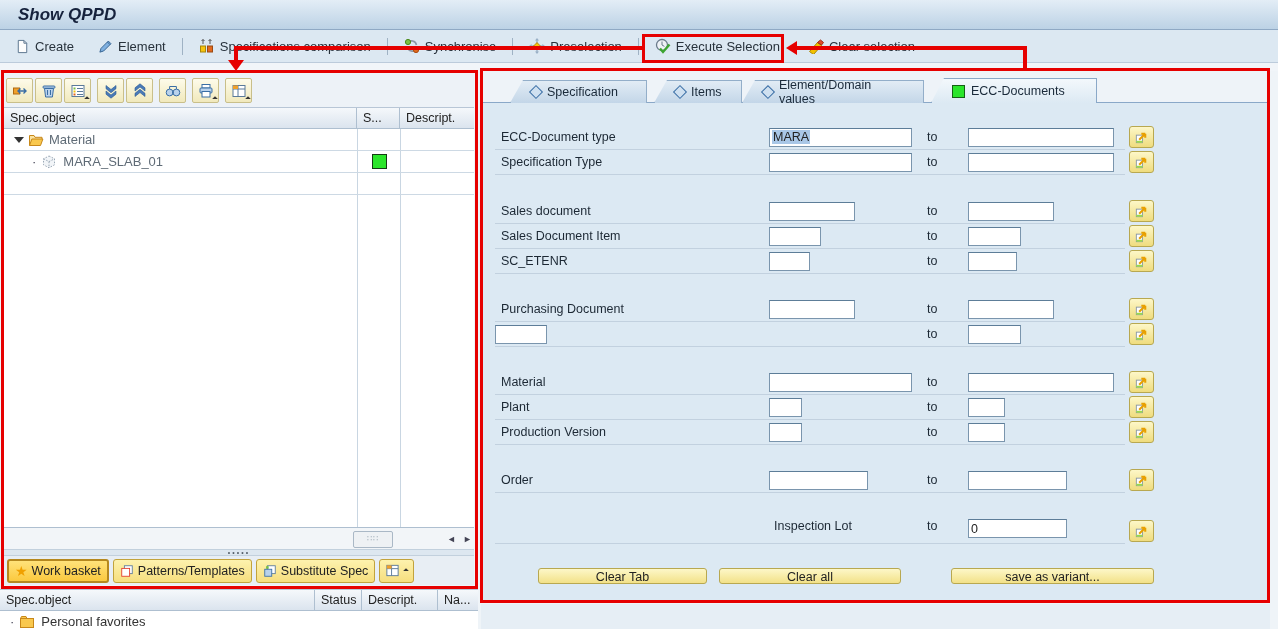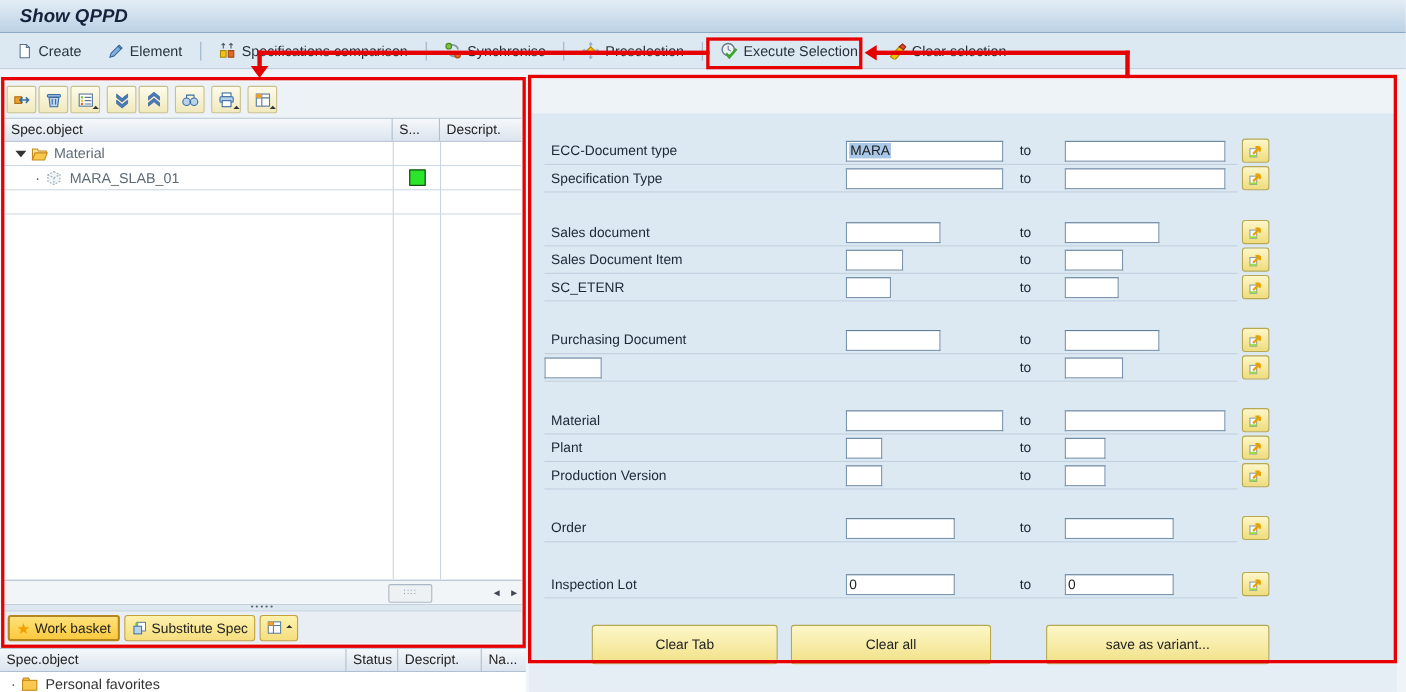--- a/index.html
+++ b/index.html
@@ -76,25 +76,25 @@
     font-family:"Liberation Sans",sans-serif;}
   .finput .sel{background:#a9c7e7;padding:0 1px;text-align:right;}
   .fto{position:absolute;left:432px;color:#1c2834;}
   .finput.to{position:absolute;left:473px;}
   .lg .from{width:143px;} .lg .to{width:146px;}
   .md .from{width:86px;}  .md .to{width:86px;}
   .sm .from{width:52px;}  .sm .to{width:53px;}
   .xs .from{width:41px;}  .xs .to{width:49px;}
   .xxs .from{width:33px;} .xxs .to{width:37px;}
   .ord .from{width:99px;} .ord .to{width:99px;}
-  .mt24{margin-top:24px;} .mt23{margin-top:23px;} .mt26{margin-top:26px;}
+  .mt24{margin-top:24px;} .mt23{margin-top:23px;} .mt26{margin-top:26px;flex-direction:column;}
   .msbtn{position:absolute;left:634px;top:1px;width:25px;height:22px;border:1px solid #b8a850;border-radius:3px;
     background:linear-gradient(#fdf7c8,#efdc7e);display:flex;align-items:center;justify-content:center;padding:0;}
   .btnrow{margin-top:24px;margin-left:55px;display:flex;}
-  .abtn{height:36px;border:1px solid #b8a850;border-radius:3px;background:linear-gradient(#fdf7c8,#f2e188);
+  .abtn{height:16px;border:1px solid #b8a850;border-radius:3px;background:linear-gradient(#fdf7c8,#f2e188);
     font-size:12.5px;color:#222;font-family:"Liberation Sans",sans-serif;text-align:center;}
   .abtn.b1{width:169px;} .abtn.b2{width:182px;margin-left:12px;} .abtn.b3{width:203px;margin-left:50px;}
   .belowright{position:absolute;left:481px;top:604px;width:789px;height:25px;background:#e6eef5;}
   
   .ann{position:absolute;z-index:40;pointer-events:none;}
   .redbox{border:3px solid #e60000;box-sizing:border-box;}
 </style>
 </head>
 <body>
 
@@ -276,20 +276,29 @@
     <span class="hthumb">∷∷</span>
     <span class="harrow" style="left:440px;">◄</span>
     <span class="harrow" style="left:456px;">►</span>
   </div>
   <div class="splitter">•••••</div>
 
   <div class="lfooter">
     <button class="fbtn active">
       <span class="star">★</span>
       <span>Work basket</span>
+    </button>
+    <button class="fbtn">
+      <span>
+          <svg width="14" height="14" viewBox="0 0 16 16">
+            <rect x="5" y="2" width="9" height="9" fill="#fff" stroke="#5a7a9a"></rect>
+            <rect x="2" y="5" width="9" height="9" fill="#fff" stroke="#e23a2a"></rect>
+          </svg>
+        </span>
+      <span>Patterns/Templates</span>
     </button>
     <button class="fbtn">
       <span>
           <svg width="14" height="14" viewBox="0 0 16 16">
             <rect x="5" y="2" width="9" height="9" fill="#fff" stroke="#5a7a9a"></rect>
             <rect x="3.5" y="2.5" width="3" height="3" fill="#7cc143"></rect>
             <rect x="2" y="6" width="8" height="8" fill="#b9d2ec" stroke="#3a6ea5"></rect>
           </svg>
         </span>
       <span>Substitute Spec</span>
@@ -320,20 +329,39 @@
         <svg width="16" height="16" viewBox="0 0 16 16">
           <path d="M1.5 4.5l1-2h4.5l1 2" fill="#f9c84e" stroke="#c8881a"></path>
           <rect x="1.5" y="4.5" width="13" height="9" fill="#f9c84e" stroke="#c8881a"></rect>
         </svg>
       </span>
     <span>Personal favorites</span>
   </div>
 </div>
 
 <div class="rightpanel">
+  <div class="tabstrip">
+    <div class="tabline"></div>
+    <div class="tab" style="left:27px;width:137px;">
+      <span class="diamond"></span>
+      <span>Specification</span>
+    </div>
+    <div class="tab" style="left:171px;width:88px;">
+      <span class="diamond"></span>
+      <span>Items</span>
+    </div>
+    <div class="tab" style="left:259px;width:182px;">
+      <span class="diamond"></span>
+      <span>Element/Domain values</span>
+    </div>
+    <div class="tab active" style="left:448px;width:166px;">
+      <span class="greensq"></span>
+      <span>ECC-Documents</span>
+    </div>
+  </div>
 
   <div class="formarea">
     <div class="rows">
 
       <div class="frow lg">
         <span class="flabel">ECC-Document type</span>
         <div class="finput from">
             <span class="sel">MARA</span>
           </div>
         <span class="fto">to</span>

